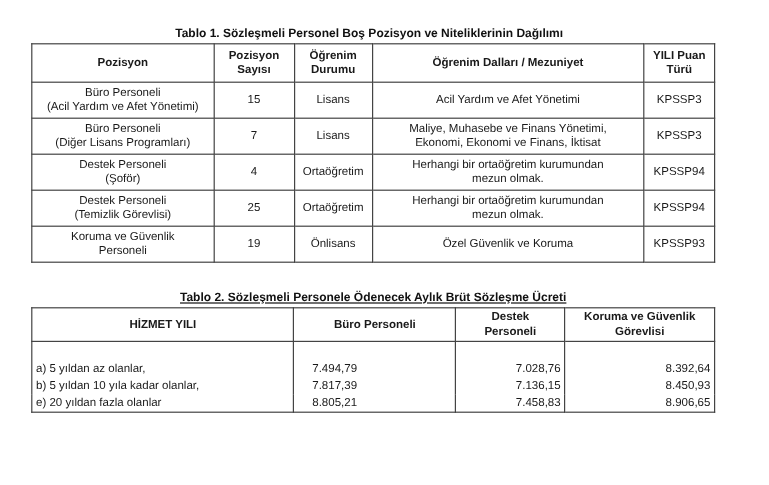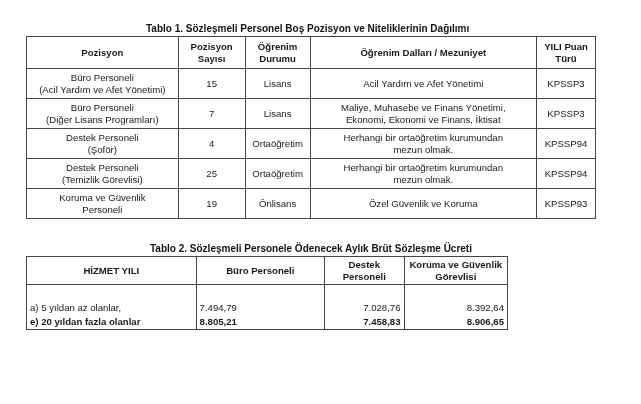--- a/index.html
+++ b/index.html
@@ -6,27 +6,27 @@
   body { width:641px; height:404px; position:relative; overflow:hidden;
          font-family:"Liberation Sans", sans-serif; color:#1a1a1a; }
   .caption { position:absolute; font-weight:bold; font-size:10px; color:#111; white-space:nowrap; }
   table { position:absolute; border-collapse:collapse; font-size:9.6px; }
   td, th { border:1.3px solid #444; padding:0 3px; line-height:12px; }
   th { font-weight:bold; text-align:center; }
   #t1 { left:26px; top:36px; width:570px; }
   #t1 td { text-align:center; height:29px; }
   #t1 td.left { text-align:center; }
   #t1 th { height:31px; }
-  #t2 { left:26px; top:256px; width:482px; }
+  #t2 { left:26px; top:256px; width:570px; }
   #t2 th { height:27px; }
   #t2 tbody td { border-top:none; border-bottom:none; height:14px; line-height:14px; }
   #t2 tbody tr:first-child td { border-top:1.3px solid #444; padding-top:16px; }
-  #t2 tbody tr:last-child td { border-bottom:1.3px solid #444;font-weight:bold; }
+  #t2 tbody tr:last-child td { border-bottom:1.3px solid #444; }
   #t2 td.left { text-align:left; }
-  #t2 td.right { text-align:left; padding-right:70px; }
+  #t2 td.right { text-align:center; padding-right:70px; }
   #t2 td.center { text-align:right; }
 </style>
 </head>
 <body>
 
 <div class="caption" style="left:146px; top:23px;text-align:right;">Tablo 1. Sözleşmeli Personel Boş Pozisyon ve Niteliklerinin Dağılımı</div>
 
 <table id="t1">
   <colgroup>
     <col style="width:152px">
@@ -76,21 +76,21 @@
     <tr>
       <td><span>Koruma ve Güvenlik</span><br><span>Personeli</span></td>
       <td>19</td>
       <td>Önlisans</td>
       <td class="left"><span>Özel Güvenlik ve Koruma</span></td>
       <td>KPSSP93</td>
     </tr>
   </tbody>
 </table>
 
-<div class="caption" style="left:150px; top:243px;">Tablo 2. Sözleşmeli Personele Ödenecek Aylık Brüt Sözleşme Ücreti</div>
+<div class="caption" style="left:150px; top:243px;text-decoration:underline;">Tablo 2. Sözleşmeli Personele Ödenecek Aylık Brüt Sözleşme Ücreti</div>
 
 <table id="t2">
   <colgroup>
     <col style="width:219px">
       <col style="width:135px">
       <col style="width:91px">
       <col style="width:125px">
   </colgroup>
   <thead>
     <tr>
@@ -101,19 +101,25 @@
     </tr>
   </thead>
   <tbody>
     <tr>
       <td class="left">a) 5 yıldan az olanlar,</td>
       <td class="right">7.494,79</td>
       <td class="center">7.028,76</td>
       <td class="center">8.392,64</td>
     </tr>
     <tr>
+      <td class="left">b) 5 yıldan 10 yıla kadar olanlar,</td>
+      <td class="right">7.817,39</td>
+      <td class="center">7.136,15</td>
+      <td class="center">8.450,93</td>
+    </tr>
+    <tr>
       <td class="left">e) 20 yıldan fazla olanlar</td>
       <td class="right">8.805,21</td>
       <td class="center">7.458,83</td>
       <td class="center">8.906,65</td>
     </tr>
   </tbody>
 </table>
 
 </body></html>

